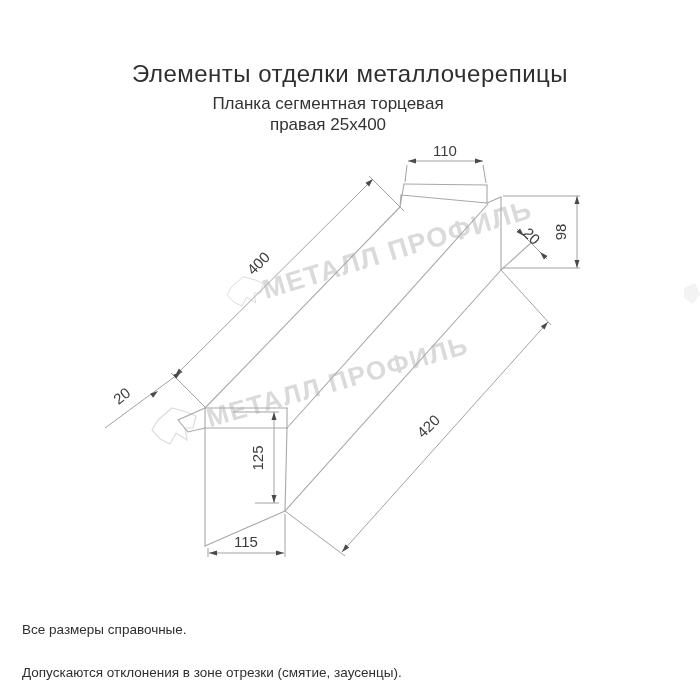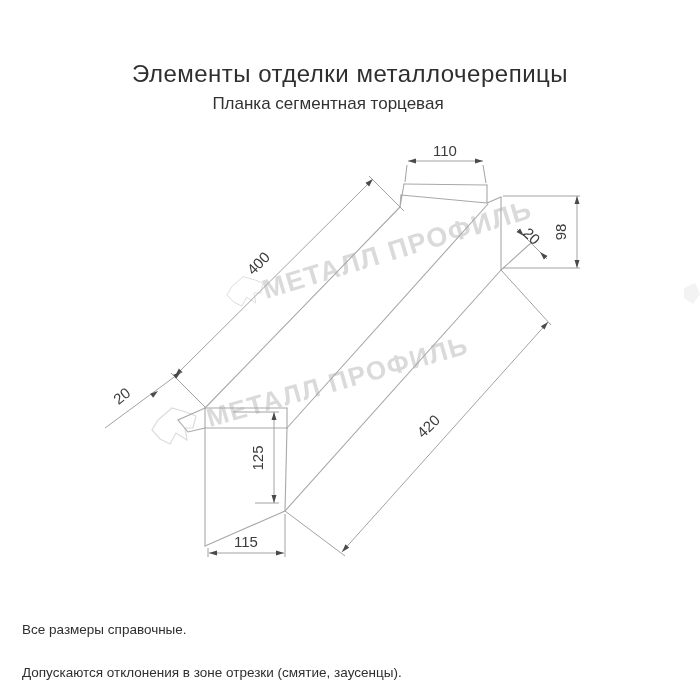--- a/index.html
+++ b/index.html
@@ -17,20 +17,21 @@
   .wm{font-family:"Liberation Sans",sans-serif;font-weight:bold;fill:#dadada;letter-spacing:1.5px;}
   .wmlogo{stroke:#dcdcdc;stroke-width:1.2;fill:none;}
 </style>
 </head>
 <body>
 
 <div class="title">Элементы отделки металлочерепицы</div>
 
 <div class="subtitle">
   <div>Планка сегментная торцевая</div>
+  <div>правая 25х400</div>
 </div>
 
 <svg width="700" height="700" viewBox="0 0 700 700">
 
   <g>
     <path class="wmlogo" transform="translate(227,275) scale(0.82)" d="M6,14 L20,2 L34,6 L44,10 L41,22 L33,22 L35,34 L24,27 L18,38 L8,33 L0,24 Z"></path>
     <text class="wm" transform="translate(400,258) rotate(-17)" text-anchor="middle" font-size="27">МЕТАЛЛ ПРОФИЛЬ</text>
     <path class="wmlogo" transform="translate(152,406)" d="M6,14 L20,2 L34,6 L44,10 L41,22 L33,22 L35,34 L24,27 L18,38 L8,33 L0,24 Z"></path>
     <text class="wm" transform="translate(340,390) rotate(-16)" text-anchor="middle" font-size="26">МЕТАЛЛ ПРОФИЛЬ</text>
     <path fill="#f3f3f3" d="M684,288 l11,-5 5,11 -7,10 -9,-6 z"></path>

